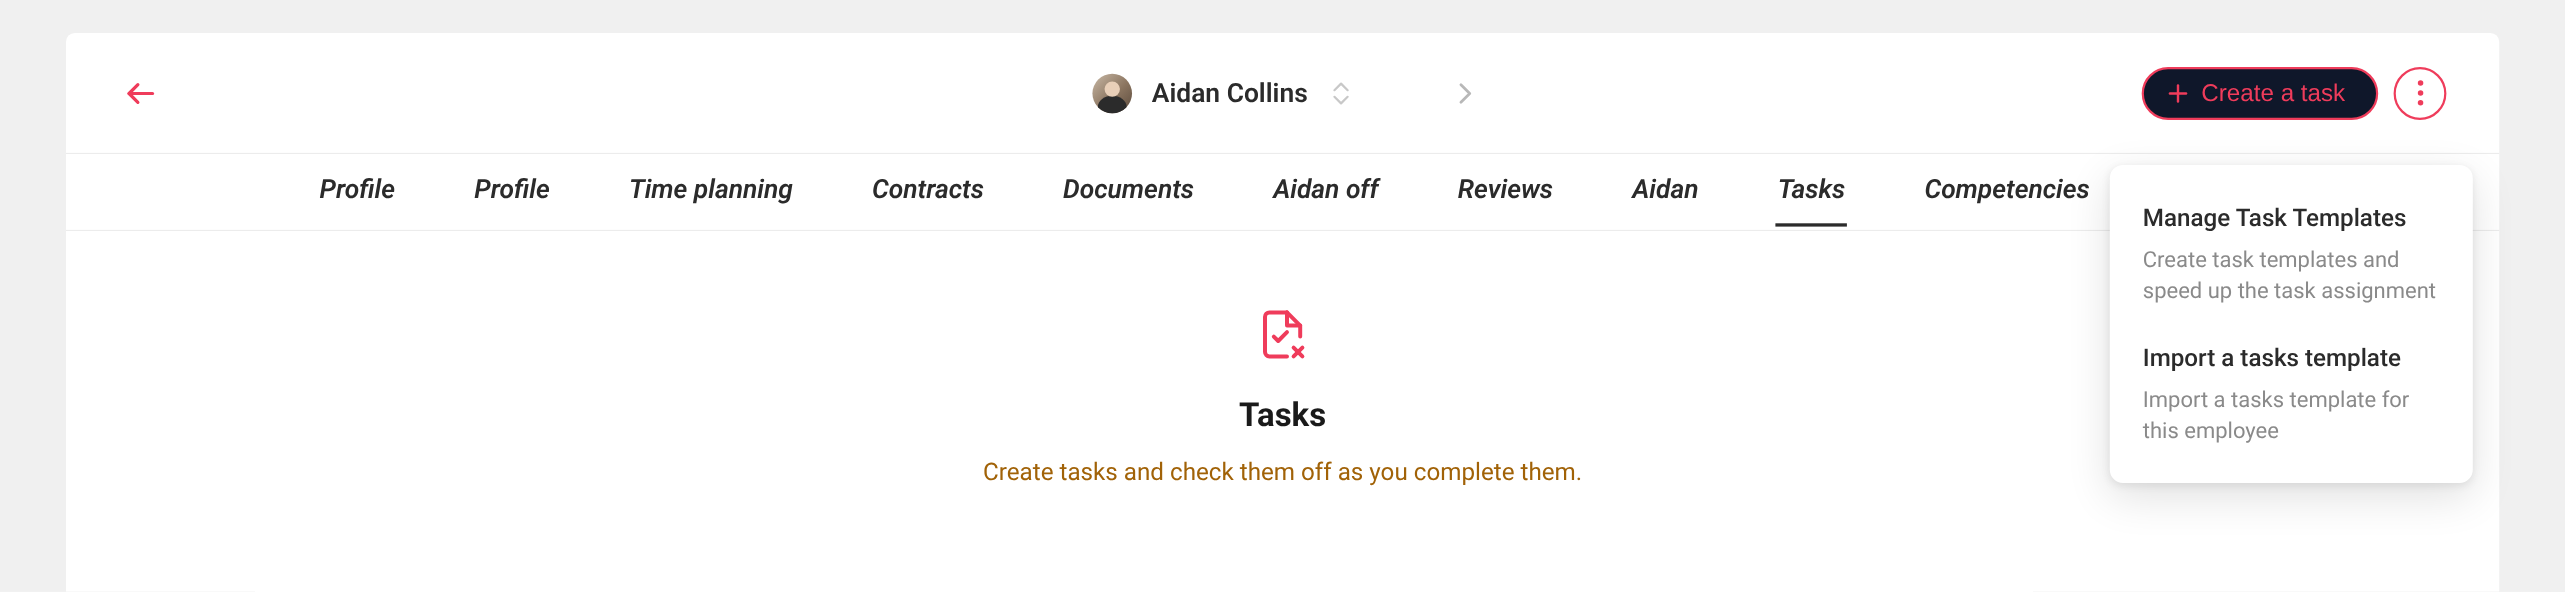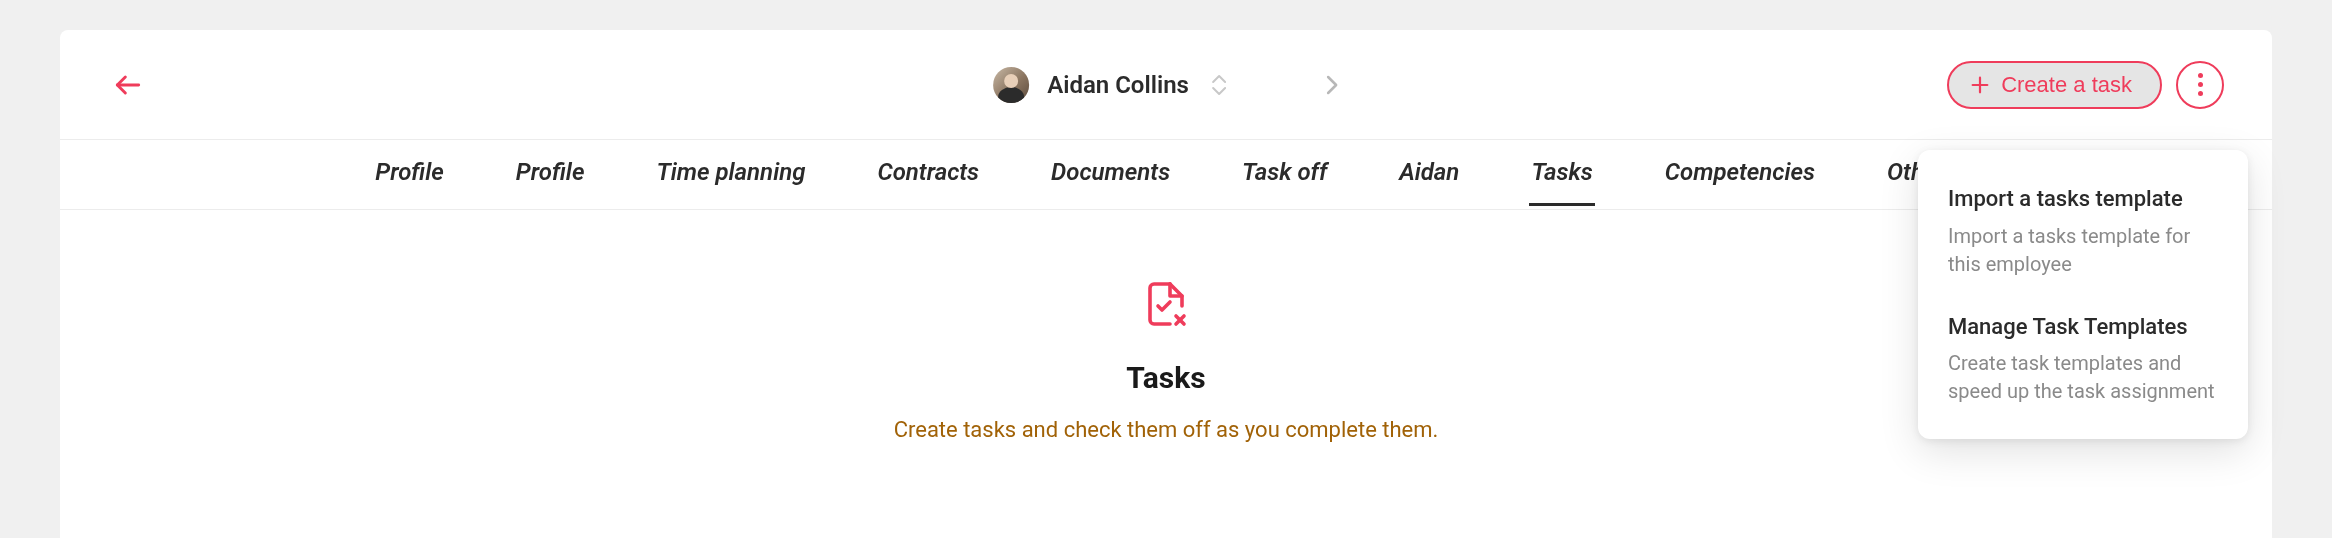--- a/index.html
+++ b/index.html
@@ -94,21 +94,21 @@
   }
   .header-right {
     margin-left:auto;
     display:flex;
     align-items:center;
     gap:14px;
   }
   .create-task-btn {
     border:2px solid #ef3c5b;
     color:#ef3c5b;
-    background:#e5e5e5;
+    background:#0f172a;
     border-radius:999px;
     height:48px;
     padding:0 28px 0 20px;
     display:flex;
     align-items:center;
     gap:10px;
     font-size:22px;
     font-weight:500;
     cursor:pointer;
   }
@@ -249,21 +249,22 @@
         </div>
       </div>
     </div>
 
     <div class="tabs">
       <div class="tab">Profile</div>
       <div class="tab">Profile</div>
       <div class="tab">Time planning</div>
       <div class="tab">Contracts</div>
       <div class="tab">Documents</div>
-      <div class="tab">Task off</div>
+      <div class="tab">Aidan off</div>
+      <div class="tab">Reviews</div>
       <div class="tab">Aidan</div>
       <div class="tab active">Tasks</div>
       <div class="tab">Competencies</div>
       <div class="tab">Others</div>
     </div>
 
     <div class="empty-state">
       <div class="empty-icon">
         <svg width="48" height="48" viewBox="0 0 24 24" fill="none" stroke="currentColor" stroke-width="1.8" stroke-linecap="round" stroke-linejoin="round">
           <path d="M14 2H6a2 2 0 0 0-2 2v16a2 2 0 0 0 2 2h8"></path>
@@ -273,23 +274,23 @@
           <path d="M17 22l4-4"></path>
           <path d="M21 22l-4-4"></path>
         </svg>
       </div>
       <div class="empty-title">Tasks</div>
       <div class="empty-sub">Create tasks and check them off as you complete them.</div>
     </div>
 
     <div class="dropdown">
       <div class="dropdown-item">
+        <div class="dropdown-title">Manage Task Templates</div>
+        <div class="dropdown-desc">Create task templates and speed up the task assignment</div>
+      </div>
+      <div class="dropdown-item">
         <div class="dropdown-title">Import a tasks template</div>
         <div class="dropdown-desc">Import a tasks template for this employee</div>
       </div>
-      <div class="dropdown-item">
-        <div class="dropdown-title">Manage Task Templates</div>
-        <div class="dropdown-desc">Create task templates and speed up the task assignment</div>
-      </div>
     </div>
 
   </div>
 </div>
 
 </body></html>

